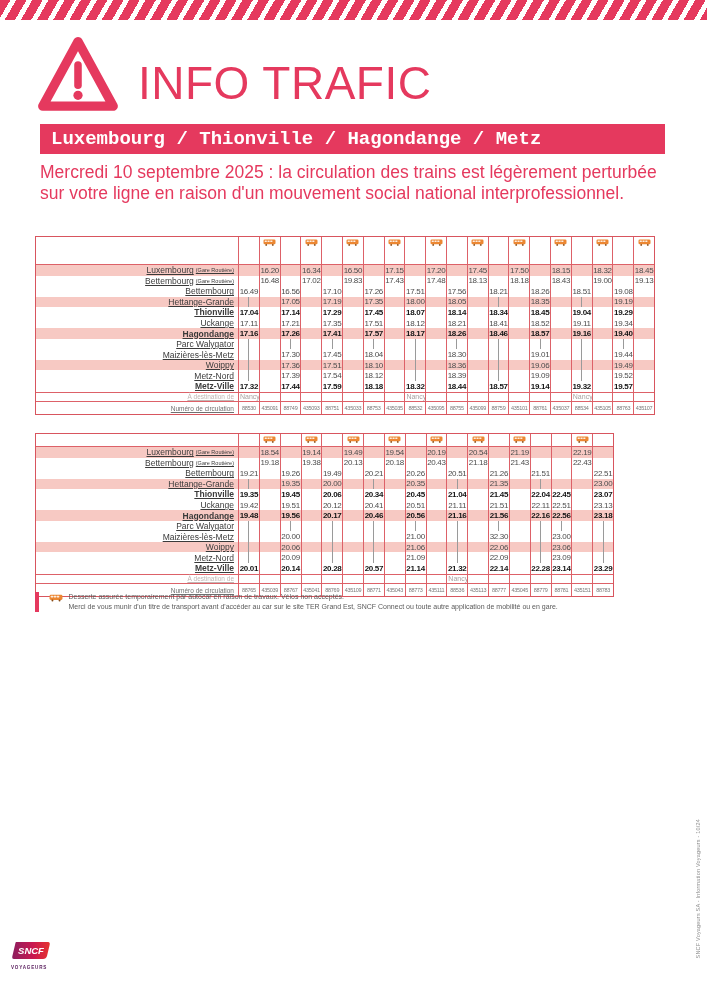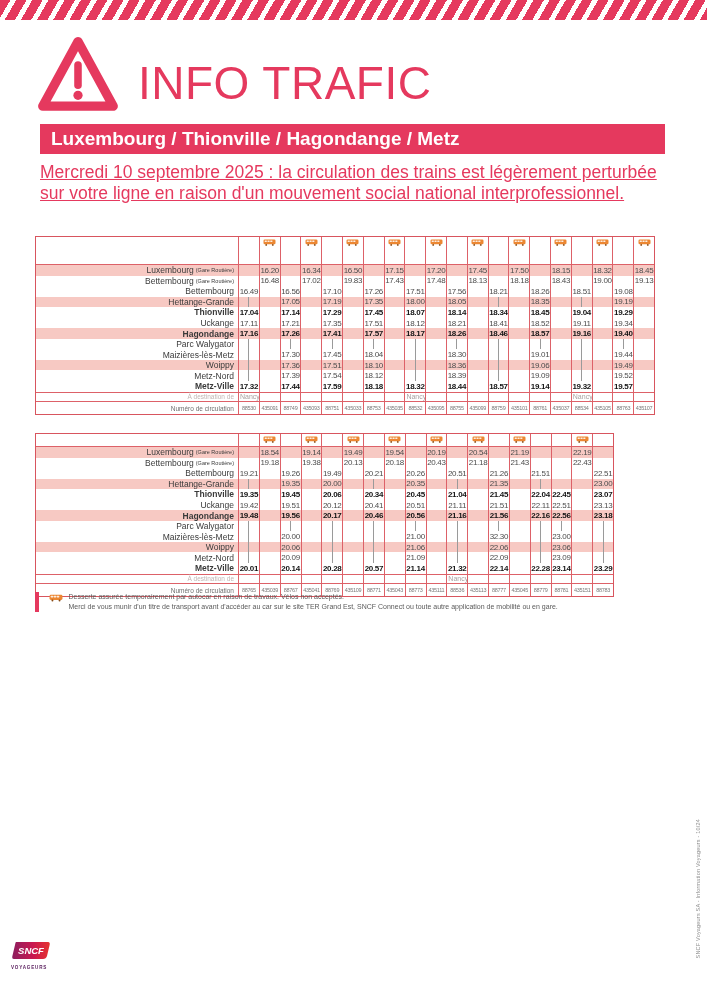--- a/index.html
+++ b/index.html
@@ -8,32 +8,32 @@
   
   .stripes{position:absolute;top:0;left:0;width:707px;height:20px;
            background:repeating-linear-gradient(120deg,#e5395e 0 9px,#ffffff 9px 14px);}
   
   .warn{position:absolute;left:36px;top:30px;width:84px;height:92px;}
   
   .title{position:absolute;left:138px;top:56px;font-size:46px;color:#e5395e;
          letter-spacing:0.5px;font-weight:400;white-space:nowrap;}
   
   .banner{position:absolute;left:40px;top:124px;width:614px;height:30px;background:#e5395e;
-          color:#fff;font-weight:bold;font-size:19px;line-height:30px;padding-left:11px;white-space:nowrap;}
+          color:#fff;font-weight:bold;font-size:19px;line-height:30px;padding-left:11px;white-space:nowrap;font-family:Liberation Mono, monospace;}
   
   .intro{position:absolute;left:40px;top:162px;width:650px;color:#e5395e;font-size:17.5px;line-height:21px;}
-  .intro span{display:block;text-decoration:underline;}
+  .intro span{display:block;}
   
   .timetable{position:absolute;left:35px;display:grid;border:1px solid #d8555e;background:#fff;}
   #table-0{top:236px;width:618px;}
   #table-1{top:433px;width:577px;}
   .cell{box-sizing:border-box;display:flex;align-items:center;justify-content:center;min-width:0;}
   .data-cell{border-left:1px solid #dd6168;}
   .header-cell{border-bottom:1px solid #dd6168;align-items:flex-start;padding-top:2px;}
-  .label-cell{justify-content:flex-end;padding-right:4px;text-align:center;white-space:nowrap;}
+  .label-cell{justify-content:flex-end;padding-right:4px;text-align:center;white-space:nowrap;text-decoration:underline;}
   .station-label{font-size:8.5px;color:#3a3a3a;}
   .station-label .suffix{font-size:5.5px;margin-left:2px;}
   .time-cell{font-size:8px;color:#4c4c4c;letter-spacing:-0.3px;}
   .boldrow{font-weight:bold;}
   .time-cell.boldrow{color:#141414;}
   .pink{background:#f7c9c3;}
   .passbar{width:1px;height:100%;background:#9a9a9a;display:block;}
   .dest-label{border-top:1px solid #dd6168;font-size:6.5px;color:#c2b6b4;}
   .dest-cell{border-top:1px solid #dd6168;font-size:7px;color:#a9a2a2;justify-content:flex-start;
              padding-left:1px;white-space:nowrap;overflow:visible;}

